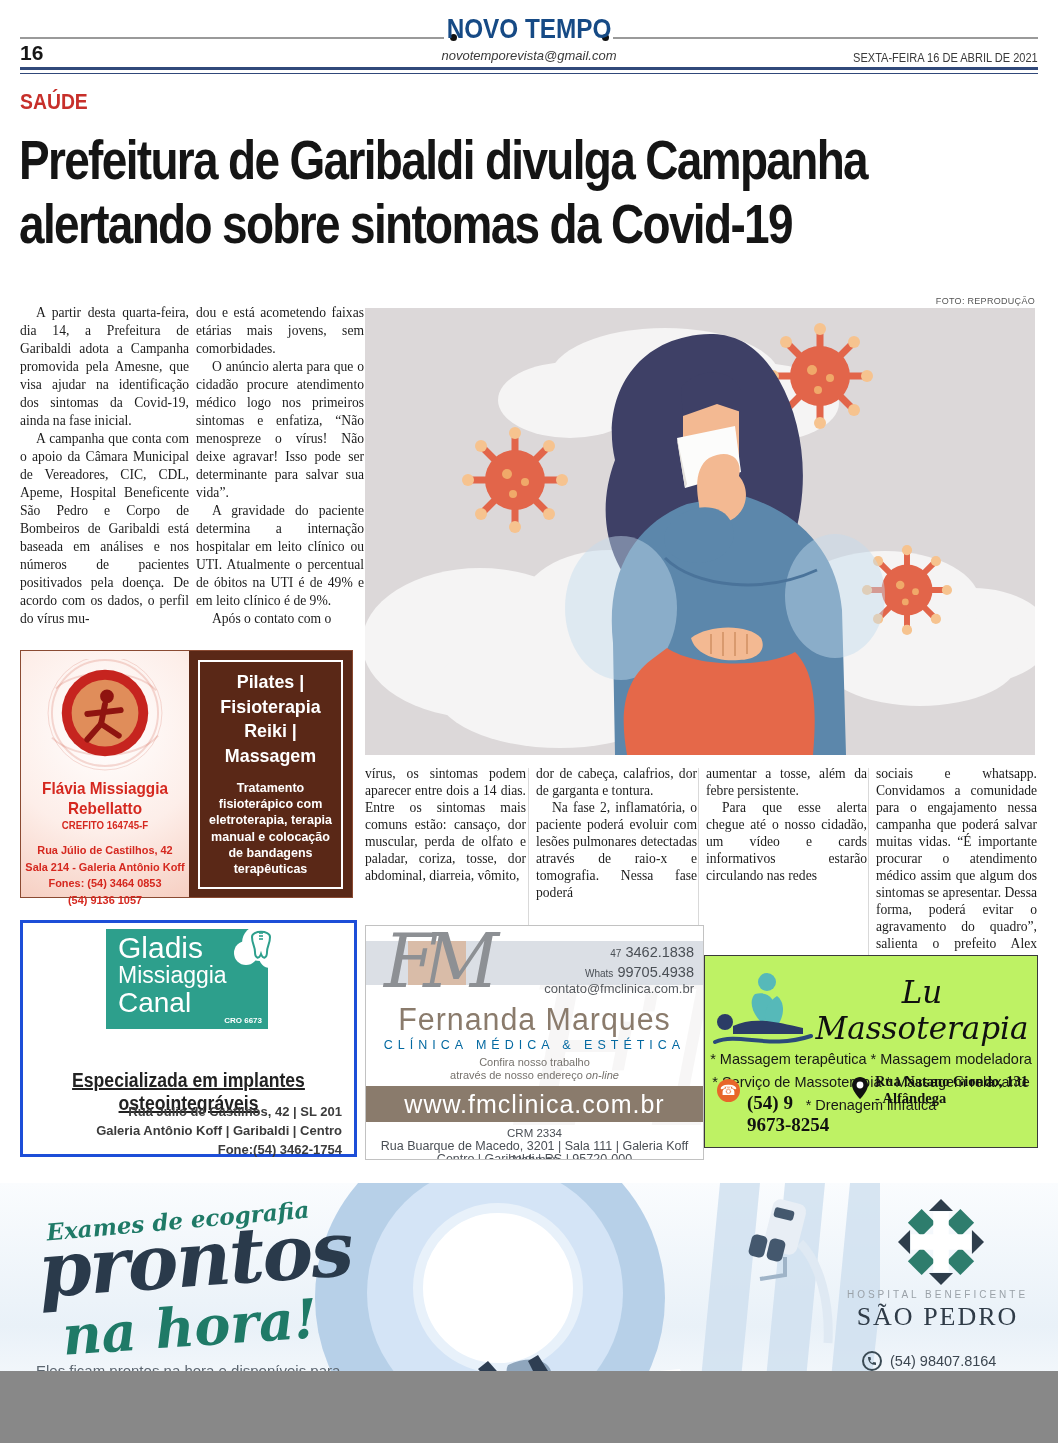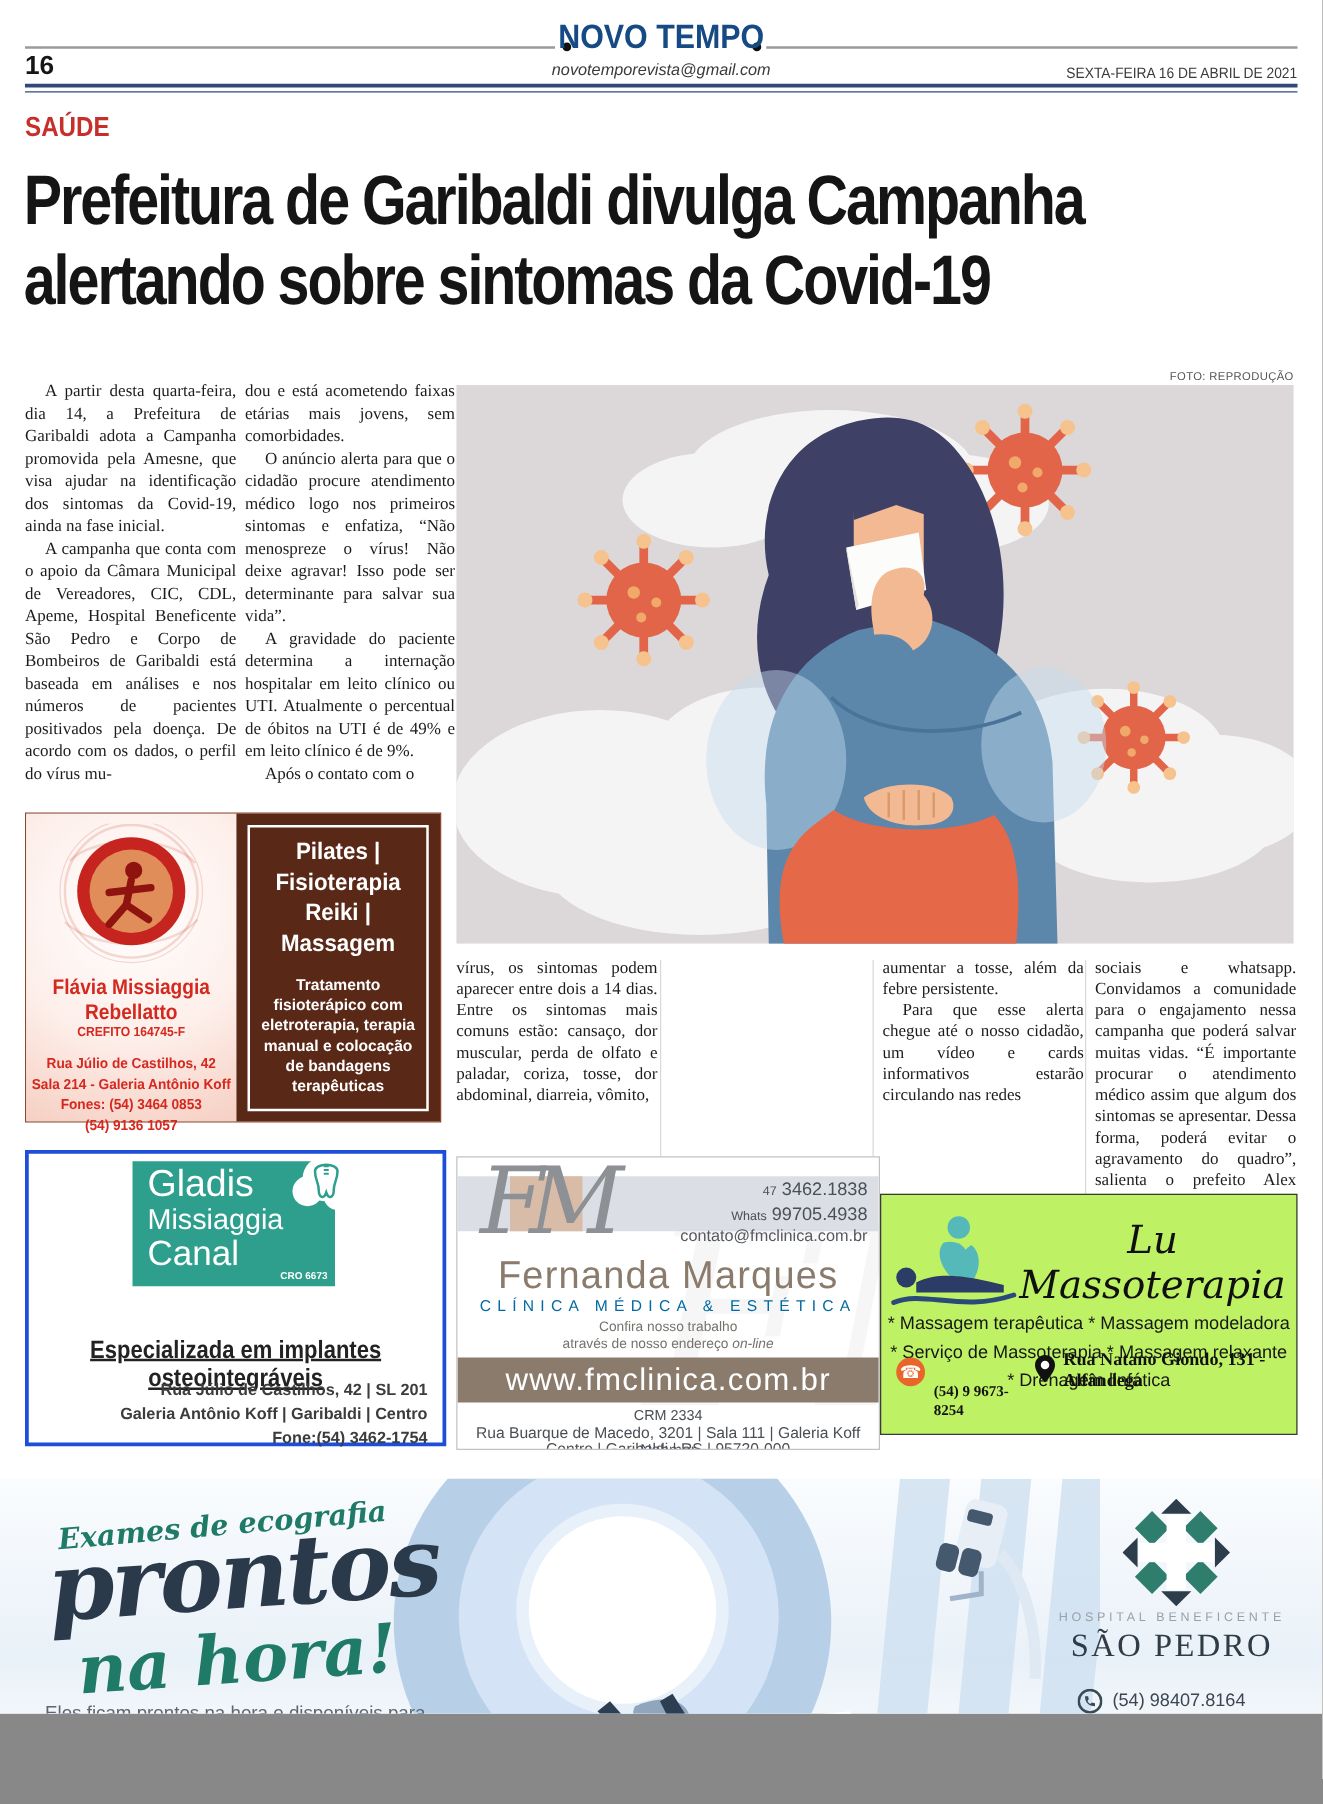--- a/index.html
+++ b/index.html
@@ -110,21 +110,21 @@
       background:#bef264;}
   .lu-logo{position:absolute;left:6px;top:14px;}
   .lu-name{position:absolute;left:108px;top:18px;right:6px;text-align:center;
            font-family:"DejaVu Serif",serif;font-style:italic;font-size:31px;color:#101010;}
   .lu-services{position:absolute;top:92px;left:0;right:0;text-align:center;font-size:14.5px;
                color:#161616;line-height:23px;}
   .lu-bottom{position:absolute;bottom:11px;left:12px;right:8px;display:flex;
              align-items:center;gap:7px;}
   .wa-badge{width:23px;height:23px;border-radius:50%;background:#e8662a;color:#fff;
             font-size:14px;line-height:23px;text-align:center;flex:0 0 auto;}
-  .lu-phone{font-family:"Liberation Serif",serif;font-weight:bold;font-size:12px;color:#111;margin-top:48px;}
+  .lu-phone{font-family:"Liberation Serif",serif;font-weight:bold;font-size:19px;color:#111;margin-top:48px;}
   .lu-addr{font-family:"Liberation Serif",serif;font-weight:bold;font-size:14.5px;color:#111;}
   .pin{flex:0 0 auto;margin-left:8px;}
 
   
   .banner{position:absolute;left:0;top:1183px;width:1058px;height:260px;
           background:linear-gradient(180deg,#fafcfe 0%,#e9f1f8 55%,#ffffff 100%);}
   .bn-script1{position:absolute;left:46px;top:24px;font-family:"DejaVu Serif",serif;
               font-style:italic;font-weight:bold;font-size:23px;color:#1f7a67;
               transform:rotate(-5deg);}
   .bn-big{position:absolute;left:38px;top:32px;font-family:"DejaVu Serif",serif;
@@ -179,20 +179,24 @@
     </div>
   <div class="col c2">
       <p class="para">dou e está acometendo faixas etárias mais jovens, sem comorbidades.</p>
       <p class="para indent">O anúncio alerta para que o cidadão procure atendimento médico logo nos primeiros sintomas e enfatiza, “Não menospreze o vírus! Não deixe agravar! Isso pode ser determinante para salvar sua vida”.</p>
       <p class="para indent">A gravidade do paciente determina a internação hospitalar em leito clínico ou UTI. Atualmente o percentual de óbitos na UTI é de 49% e em leito clínico é de 9%.</p>
       <p class="para indent">Após o contato com o</p>
     </div>
   <div class="col bcol c3">
       <p class="para">vírus, os sintomas podem aparecer entre dois a 14 dias. Entre os sintomas mais comuns estão: cansaço, dor muscular, perda de olfato e paladar, coriza, tosse, dor abdominal, diarreia, vômito,</p>
     </div>
+  <div class="col bcol c4">
+      <p class="para">dor de cabeça, calafrios, dor de garganta e tontura.</p>
+      <p class="para indent">Na fase 2, inflamatória, o paciente poderá evoluir com lesões pulmonares detectadas através de raio-x e tomografia. Nessa fase poderá</p>
+    </div>
   <div class="col bcol c5">
       <p class="para">aumentar a tosse, além da febre persistente.</p>
       <p class="para indent">Para que esse alerta chegue até o nosso cidadão, um vídeo e cards informativos estarão circulando nas redes</p>
     </div>
   <div class="col bcol c6">
       <p class="para">sociais e whatsapp. Convidamos a comunidade para o engajamento nessa campanha que poderá salvar muitas vidas. “É importante procurar o atendimento médico assim que algum dos sintomas se apresentar. Dessa forma, poderá evitar o agravamento do quadro”, salienta o prefeito Alex Carniel.</p>
     </div>
   <div class="vsep vs1"></div>
   <div class="vsep vs2"></div>
   <div class="vsep vs3"></div>

